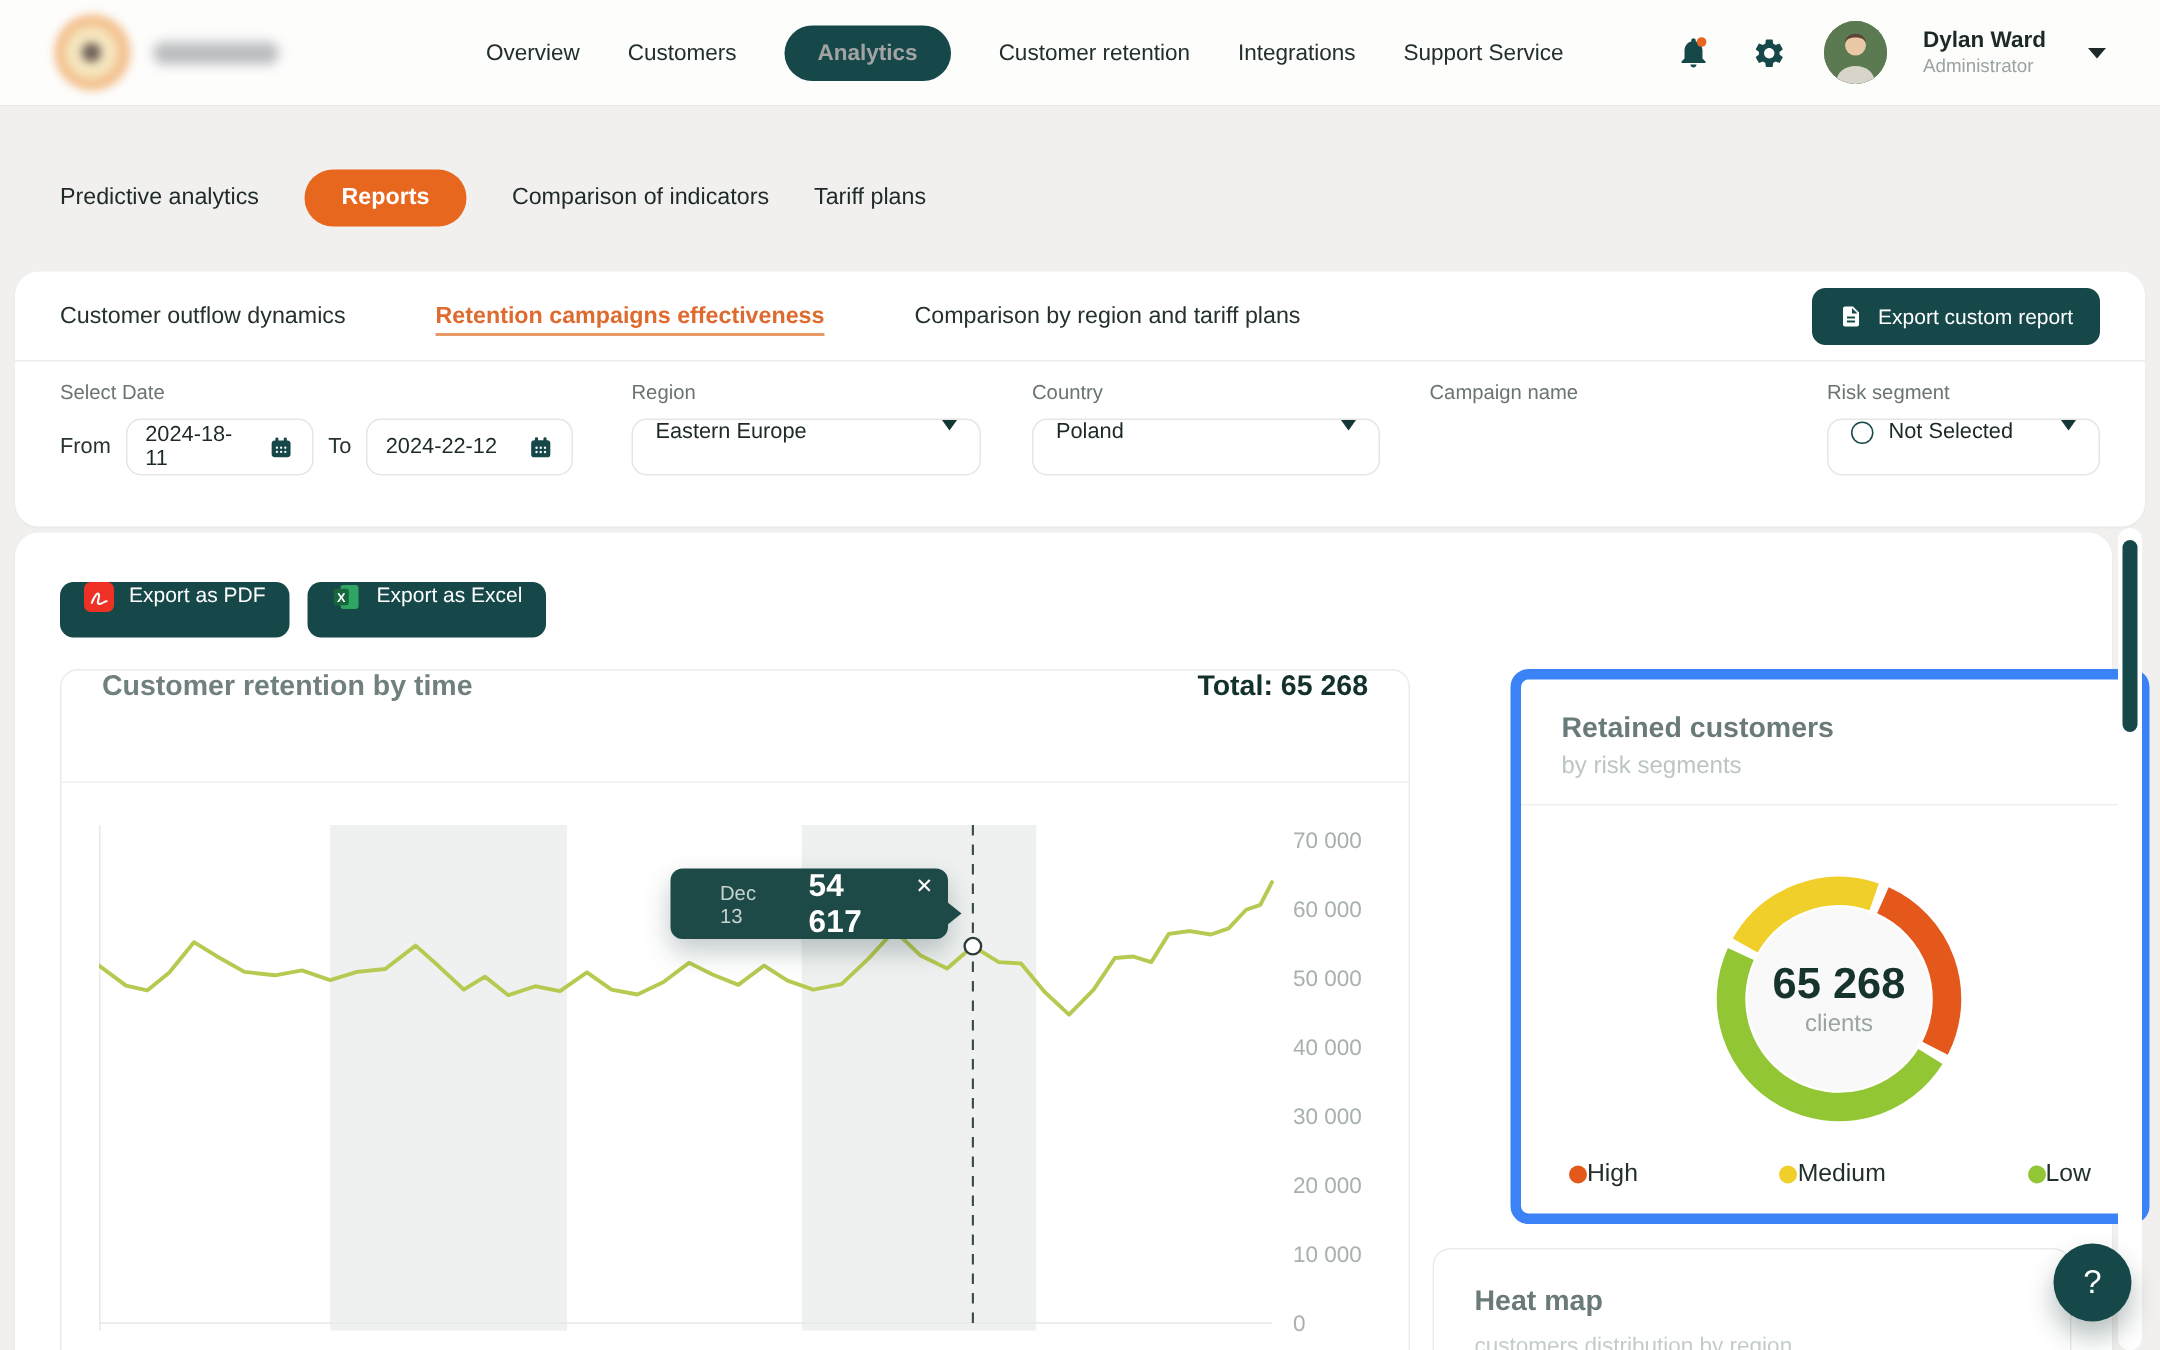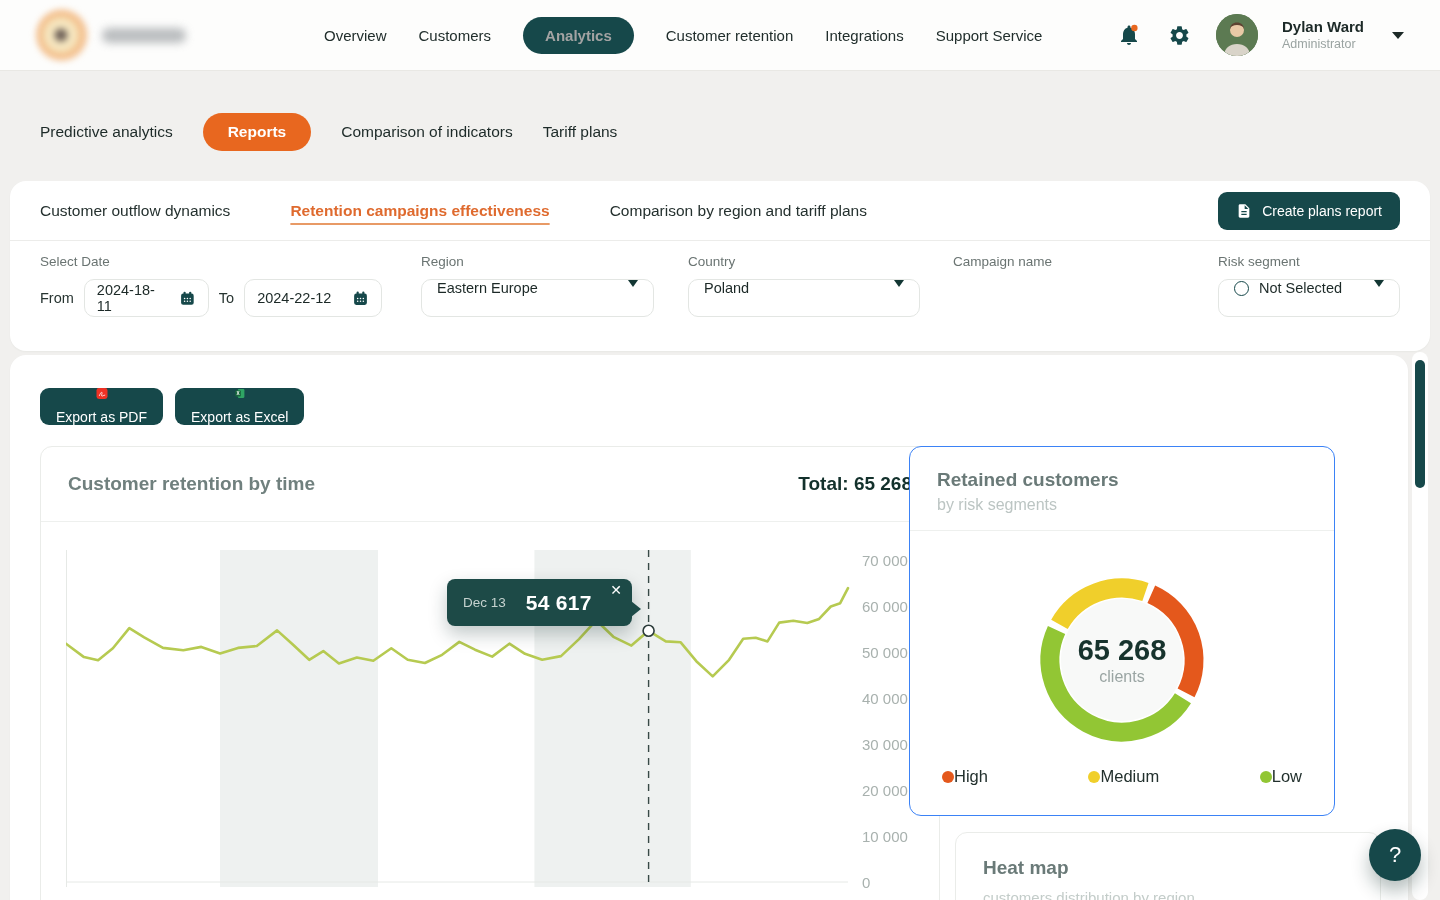--- a/index.html
+++ b/index.html
@@ -45,36 +45,36 @@
   .fword { font-size:14.5px; color:#273431; }
   .dinput { height:38px; border:1px solid #e3e6e3; border-radius:10px; background:#fff; display:flex; align-items:center; gap:10px; padding:0 12px; font-size:14.5px; color:#1c2927; cursor:pointer; }
   .select { height:38px; border:1px solid #e3e6e3; border-radius:10px; background:#fff; display:flex; align-items:flex-start; justify-content:space-between; padding:0 15px; font-size:14.5px; color:#1c2927; cursor:pointer; }
   .select .left { display:flex; align-items:center; gap:10px; }
   .caret { width:0; height:0; border-left:5.5px solid transparent; border-right:5.5px solid transparent; border-top:7px solid #133734; }
   .radio-o { width:15px; height:15px; border:1.6px solid #16484a; border-radius:50%; display:inline-block; }
 
   
   .main { position:absolute; left:10px; top:355px; width:1398px; height:560px; background:#fff; border-radius:16px; box-shadow:0 1px 2px rgba(20,40,38,.04); }
   .exports { position:absolute; left:30px; top:33px; display:flex; gap:12px; }
-  .exp-btn { background:#16484a; color:#fff; border:none; border-radius:9px; height:37px; display:flex; align-items:center; gap:10px; padding:0 16px; font-size:14px; cursor:pointer; font-family:inherit;flex-direction:column; }
+  .exp-btn { background:#16484a; color:#fff; border:none; border-radius:9px; height:37px; display:flex; gap:10px; padding:0 16px; font-size:14px; cursor:pointer; font-family:inherit; }
 
   .chart-card { position:absolute; left:30px; top:91px; width:900px; height:470px; border:1px solid #eaece9; border-radius:12px; background:#fff; }
-  .chart-head { height:75px; display:flex; align-items:center; justify-content:space-between; padding:0 27px; border-bottom:1px solid #eef0ee; }
+  .chart-head { height:75px; display:flex; justify-content:space-between; padding:0 27px; border-bottom:1px solid #eef0ee; }
   .chart-title { font-size:19px; font-weight:700; color:#70807e; }
   .chart-total { font-size:19px; font-weight:700; color:#13312c; }
   .chart-body { position:absolute; left:25px; top:103px; width:870px; height:340px; }
 
   .tooltip { position:absolute; left:381px; top:29px; width:185px; height:47px; background:#1d4a47; border-radius:8px; color:#fff;
-    display:flex; align-items:center; padding:0 16px; gap:20px; box-shadow:0 8px 18px rgba(10,40,38,.25); }
+    display:flex; align-items:center; padding:0 33px; gap:20px; box-shadow:0 8px 18px rgba(10,40,38,.25); }
   .tooltip .tdate { font-size:13.5px; color:#c5d2cf; }
   .tooltip .tval { font-size:21px; font-weight:700; letter-spacing:.3px; }
   .tooltip .tclose { position:absolute; top:4px; right:10px; font-size:14px; color:#fff; cursor:pointer; line-height:1; }
   .tooltip::after { content:""; position:absolute; right:-9px; top:22px; border-top:8px solid transparent; border-bottom:8px solid transparent; border-left:10px solid #1d4a47; }
 
-  .retained { position:absolute; left:899px; top:91px; width:426px; height:370px; border:1px solid #3b82f6; border-radius:12px; background:#fff; }
+  .retained { position:absolute; left:997px; top:91px; width:426px; height:370px; border:7px solid #3b82f6; border-radius:12px; background:#fff; }
   .ret-head { padding:22px 27px 16px; border-bottom:1px solid #eef0ee; }
   .ret-title { font-size:19px; font-weight:700; color:#6a7a78; }
   .ret-sub { font-size:16px; color:#bcc5c3; margin-top:5px; }
   .donut-wrap { position:absolute; left:122px; top:123px; width:180px; height:180px; }
   .donut-center { position:absolute; left:0; top:0; width:180px; height:180px; display:flex; flex-direction:column; align-items:center; justify-content:center; pointer-events:none; }
   .dc-val { font-size:29px; font-weight:700; color:#17332d; }
   .dc-lab { font-size:16px; color:#9aa5a3; margin-top:1px; }
   .legend { position:absolute; left:0; right:0; top:320px; display:flex; justify-content:space-between; padding:0 32px; }
   .leg-item { display:flex; align-items:center; }
   .leg-dot { width:12px; height:12px; border-radius:50%; }
@@ -147,21 +147,21 @@
 
   <div class="panel">
     <div class="report-tabs">
       <div class="report-tab">Customer outflow dynamics</div>
       <div class="report-tab active">Retention campaigns effectiveness</div>
       <div class="report-tab">Comparison by region and tariff plans</div>
       <button class="create-btn">
         <svg width="16" height="16" viewBox="0 0 24 24">
           <path fill="#fff" d="M14 2H6c-1.1 0-1.99.9-1.99 2L4 20c0 1.1.89 2 1.99 2H18c1.1 0 2-.9 2-2V8l-6-6zm2 16H8v-2h8v2zm0-4H8v-2h8v2zm-3-5V3.5L18.5 9H13z"></path>
         </svg>
-        <span>Create plans report</span>
+        <span>Export custom report</span>
       </button>
     </div>
     <div class="filters">
       <div class="fgroup" style="left:30px;">
         <div class="flabel">Select Date</div>
         <div class="frow">
           <span class="fword">From</span>
           <div class="dinput" style="width:125px;">
             <span>2024-18-11</span>
             <svg width="17" height="17" viewBox="0 0 24 24" style="margin-left:auto">

